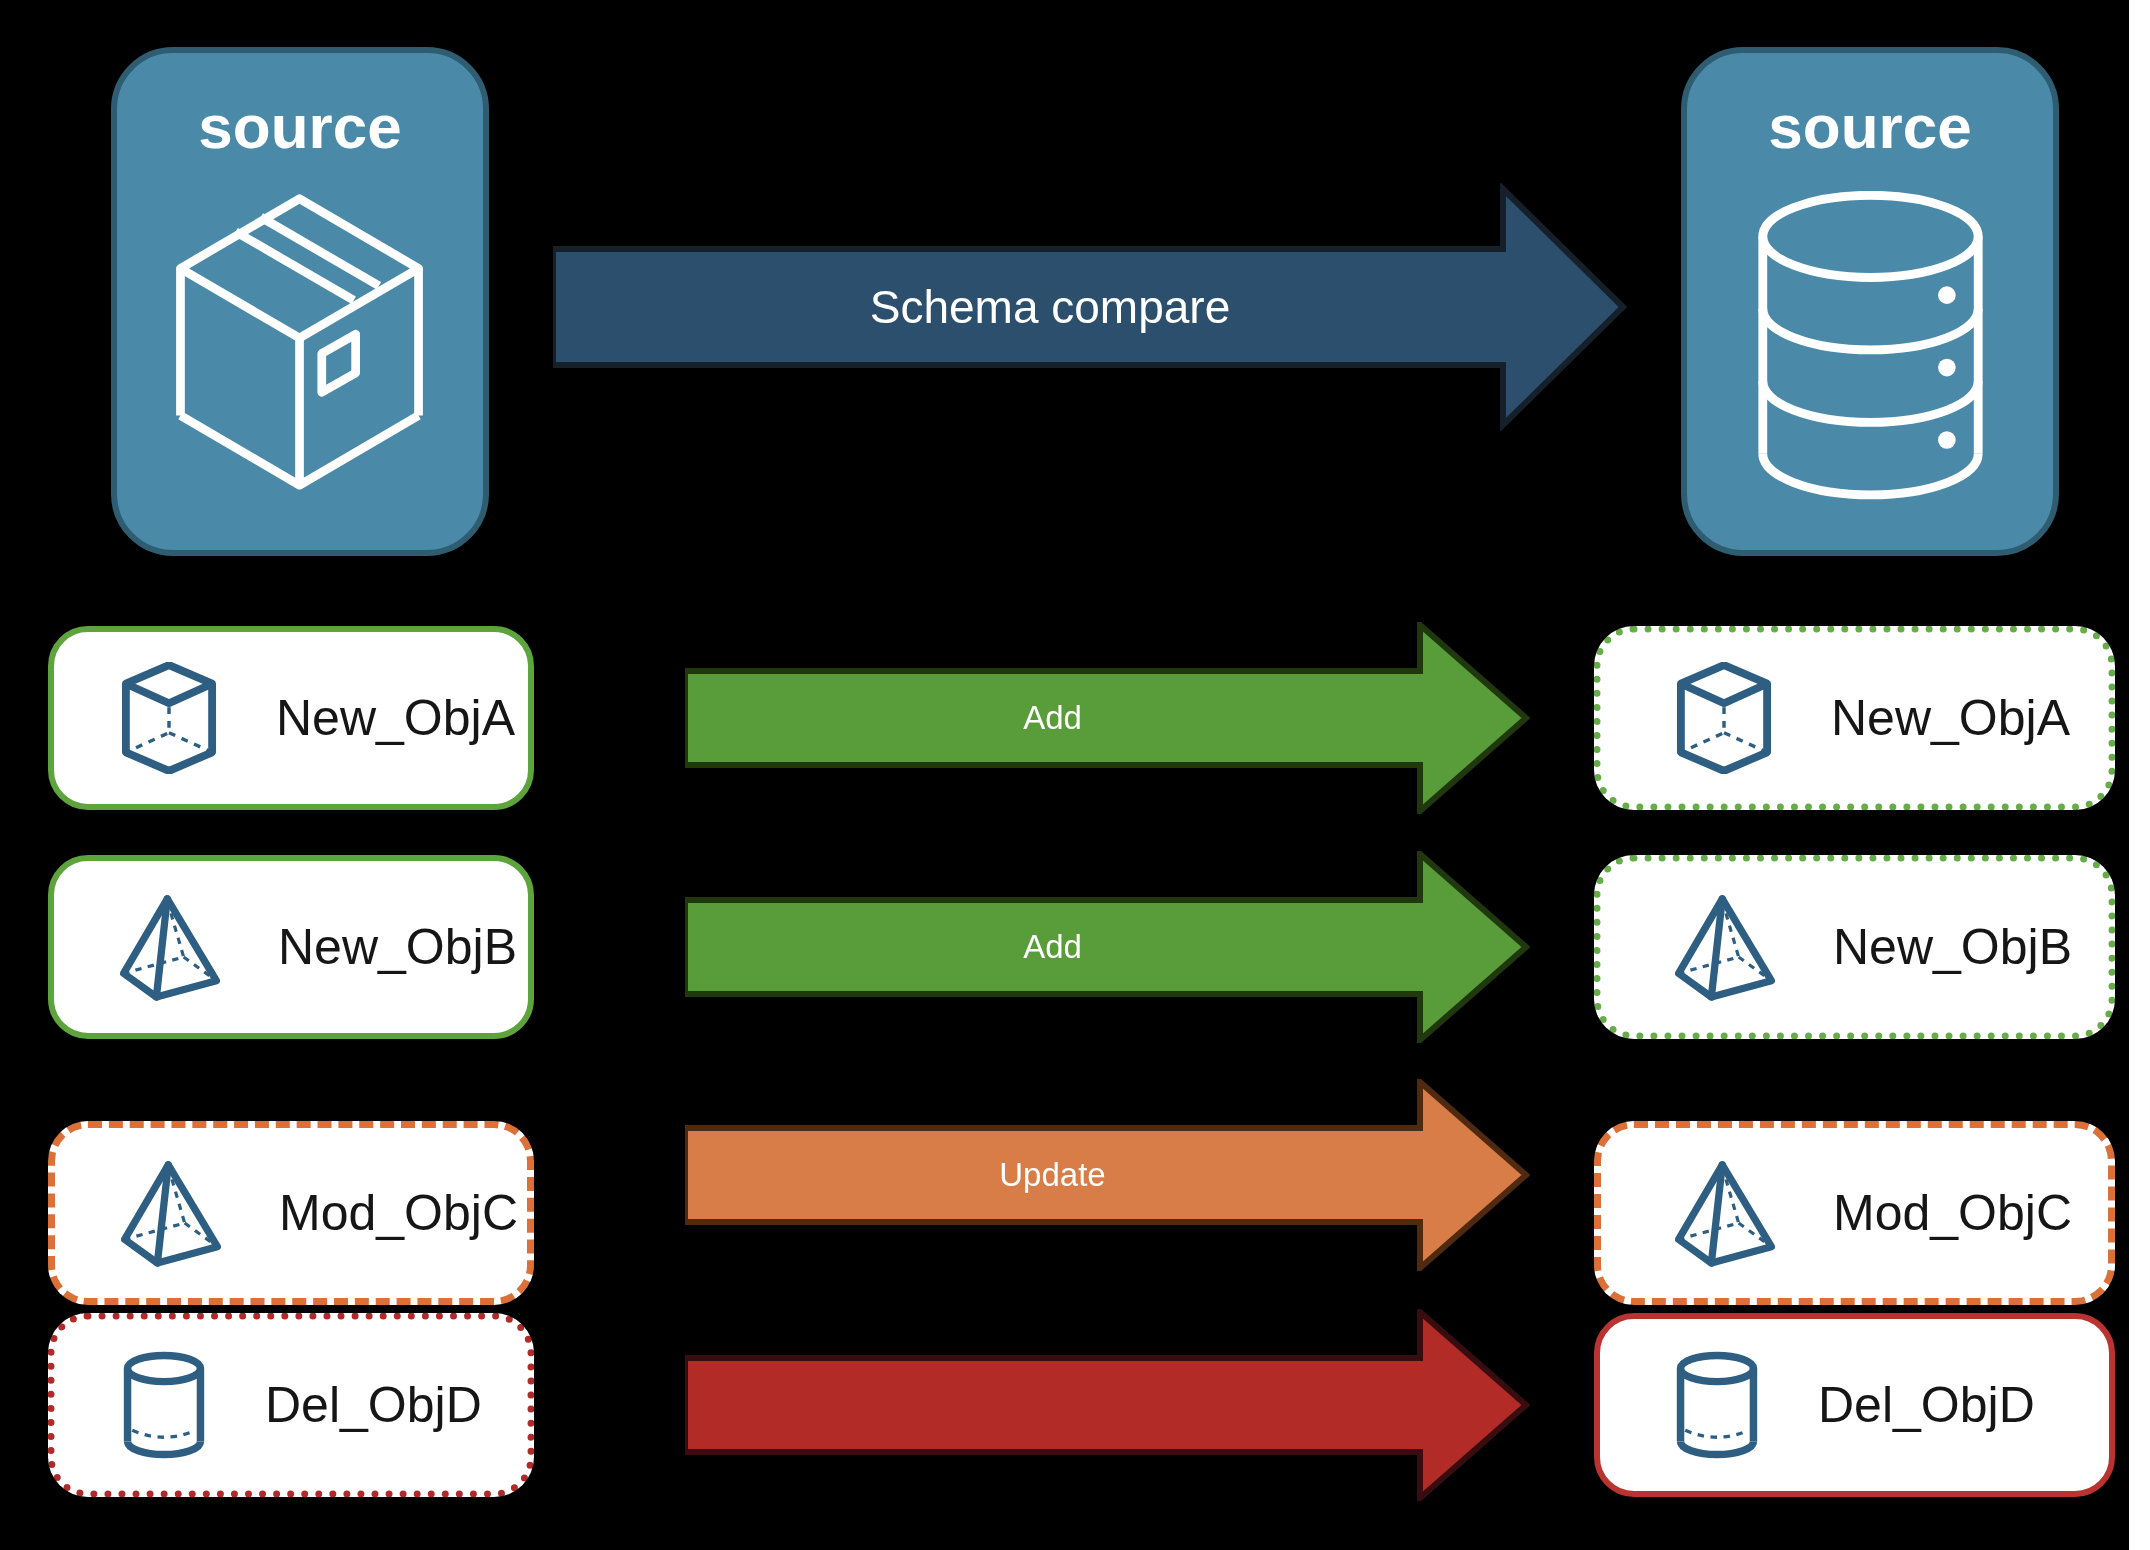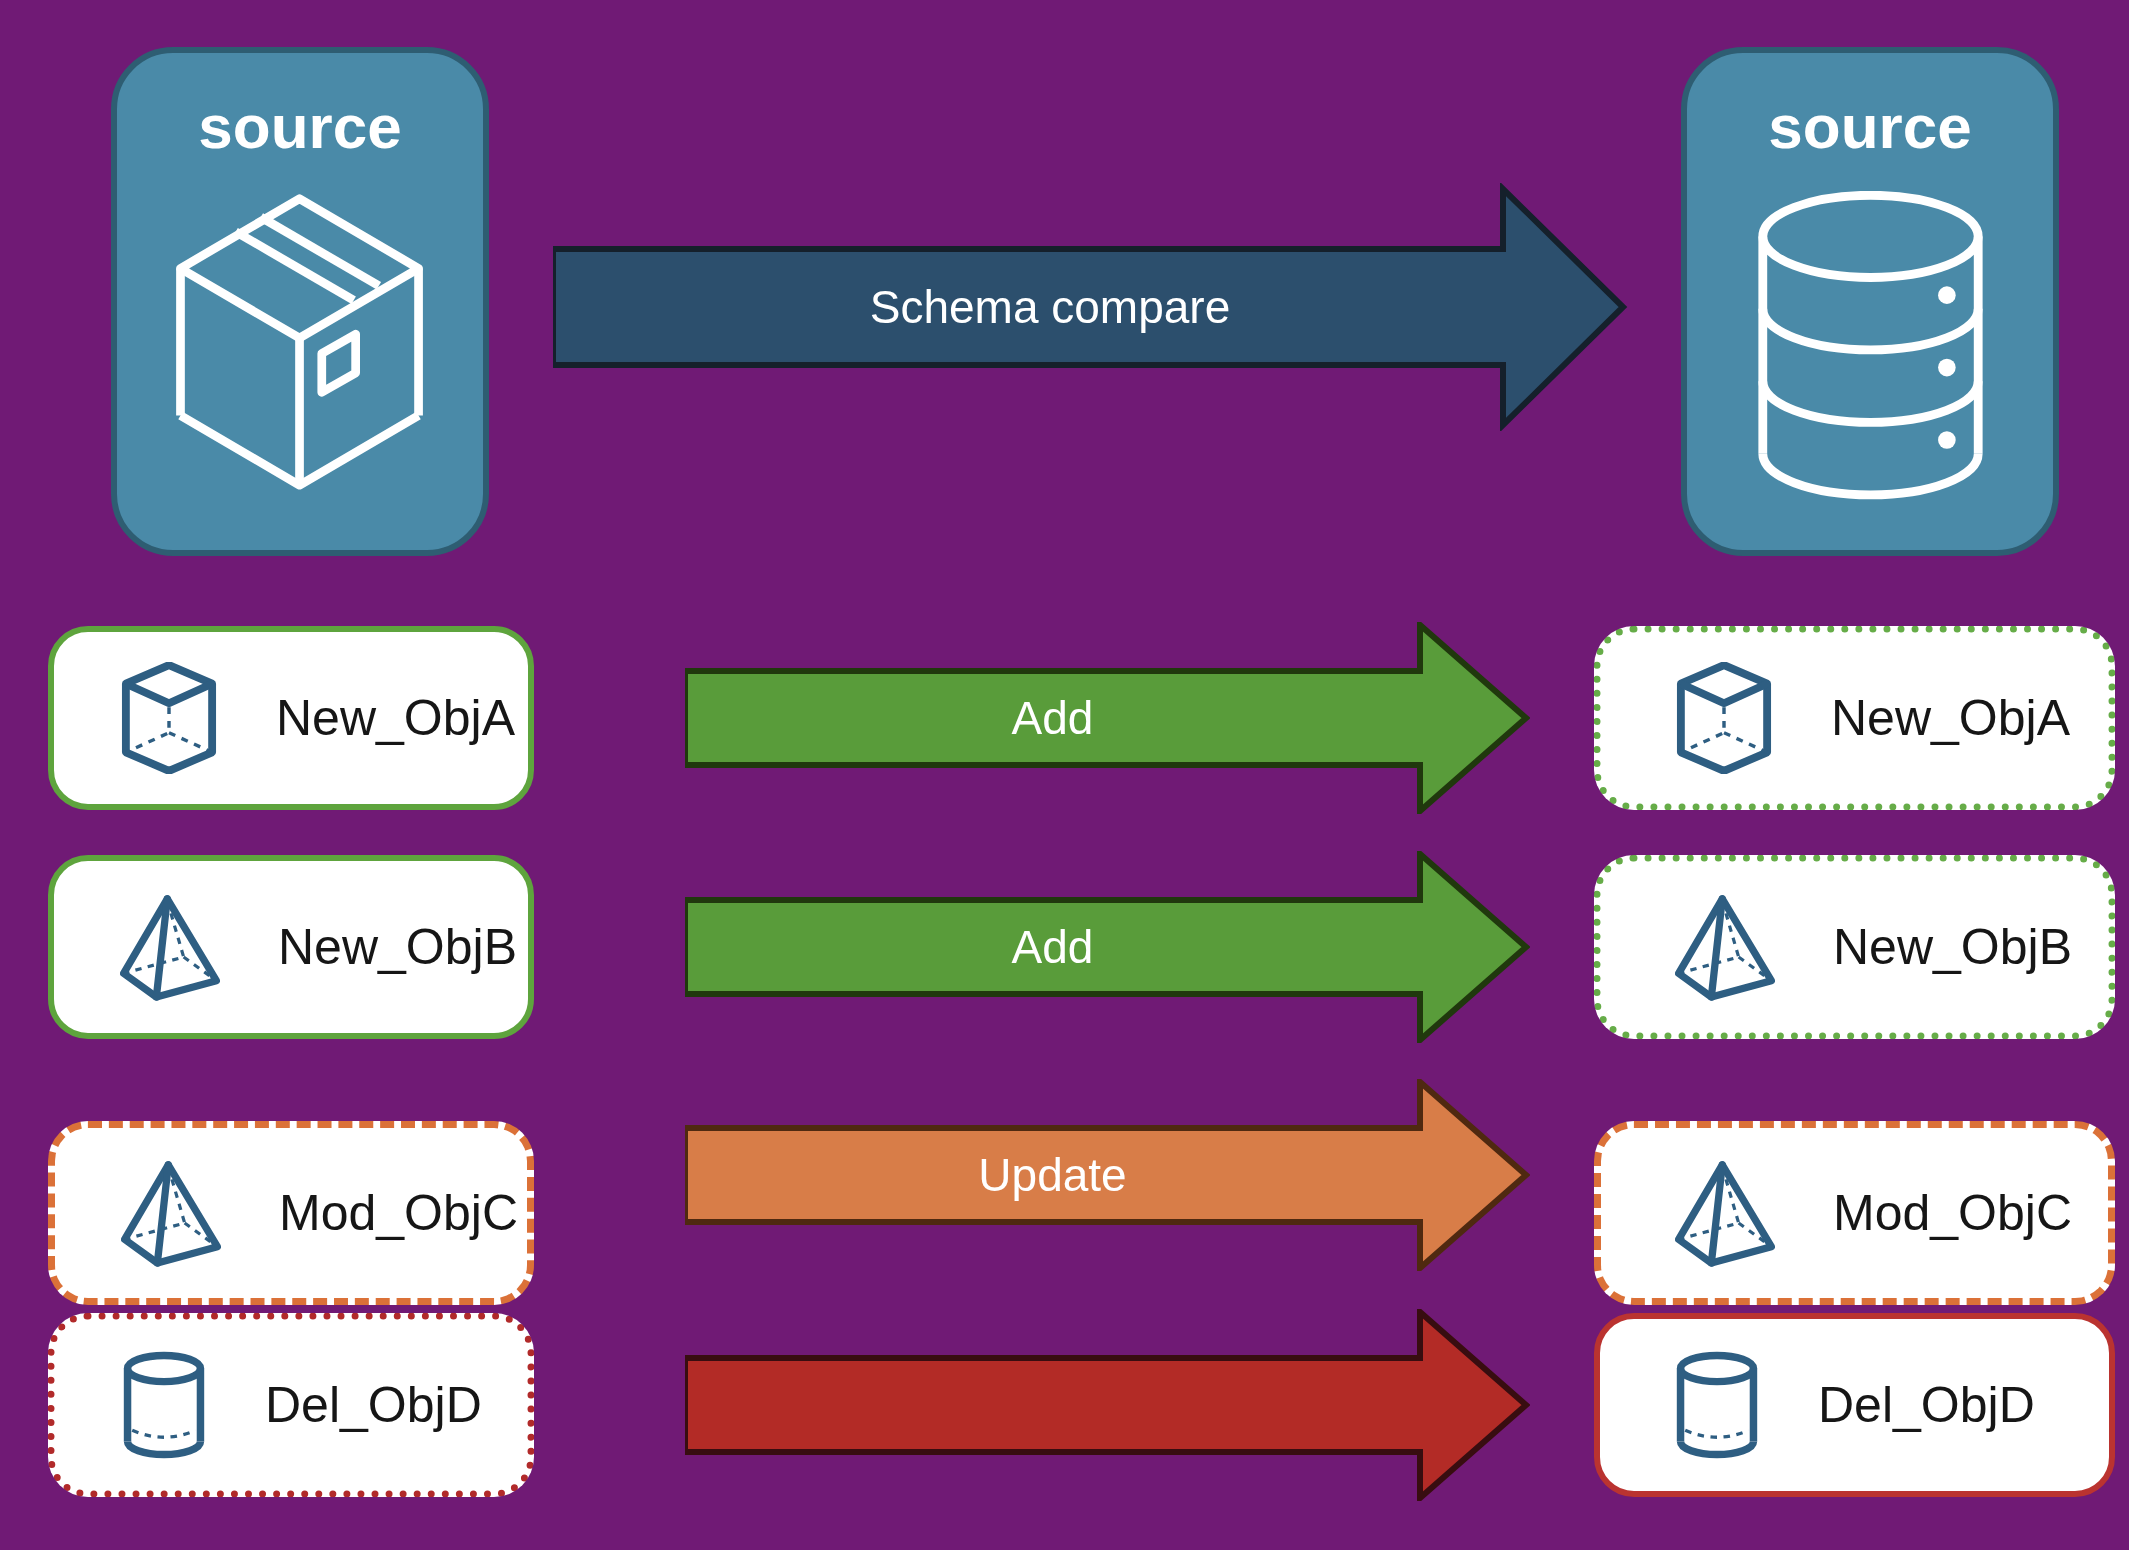--- a/index.html
+++ b/index.html
@@ -1,17 +1,17 @@
 <!DOCTYPE html>
 <html style="--panel-blue: #4A8AA8; --panel-blue-border: #2E5D72; --icon-blue: #2E5E82; --navy-arrow: #2C4F6D; --navy-arrow-border: #15202B; --green: #5EA43D; --green-dot: #66AC48; --green-arrow: #599C3A; --green-arrow-border: #20380D; --orange: #DB7138; --orange-arrow: #D87D48; --orange-arrow-border: #4F2910; --red: #B12A2A; --red-solid: #BA3330; --red-arrow: #B32B26; --red-arrow-border: #380D10; --label-text: #161616;"><head>
 <meta charset="utf-8">
 <style>
   html,body{margin:0;padding:0;background:#ffffff;}
   body{font-family:"Liberation Sans", sans-serif;}
-  .canvas{position:relative;width:2129px;height:1550px;background:#701a75;overflow:hidden;}
+  .canvas{position:relative;width:2129px;height:1550px;background:#000000;overflow:hidden;}
 
   
   .panel{position:absolute;top:47px;width:378px;height:509px;box-sizing:border-box;
          background:var(--panel-blue,#4A8AA8);border:6px solid var(--panel-blue-border,#2E5D72);
          border-radius:62px;display:flex;flex-direction:column;align-items:center;}
   .panel.source{left:111px;}
   .panel.target{left:1681px;}
   .panel-title{margin-top:40px;font-size:62px;font-weight:bold;color:#ffffff;line-height:1.1;}
   .panel-icon{margin-top:30px;}
 
@@ -31,21 +31,21 @@
   .dotted-green{border:7px dotted var(--green-dot,#66AC48);}
   .dashed-orange{border:7px dashed var(--orange,#DB7138);}
   .dotted-red{border:7px dotted var(--red,#B12A2A);}
   .solid-red{border:6px solid var(--red-solid,#BA3330);}
   .obj-label{font-size:50px;color:var(--label-text,#161616);}
 
   
   .arrow-svg{position:absolute;left:685px;width:845px;height:192px;}
   .a-row1{top:622px;} .a-row2{top:851px;} .a-row3{top:1079px;} .a-row4{top:1309px;}
   .arrow-label{position:absolute;left:685px;width:735px;height:94px;
-       display:flex;align-items:center;justify-content:center;font-size:46px;color:#ffffff;}
+       display:flex;align-items:center;justify-content:center;font-size:33px;color:#ffffff;}
   .l-row1{top:671px;} .l-row2{top:900px;} .l-row3{top:1128px;} .l-row4{top:1358px;}
 
   svg{display:block;}
 </style>
 </head>
 <body>
 
 <div class="canvas">
 
   <div class="panel source">

